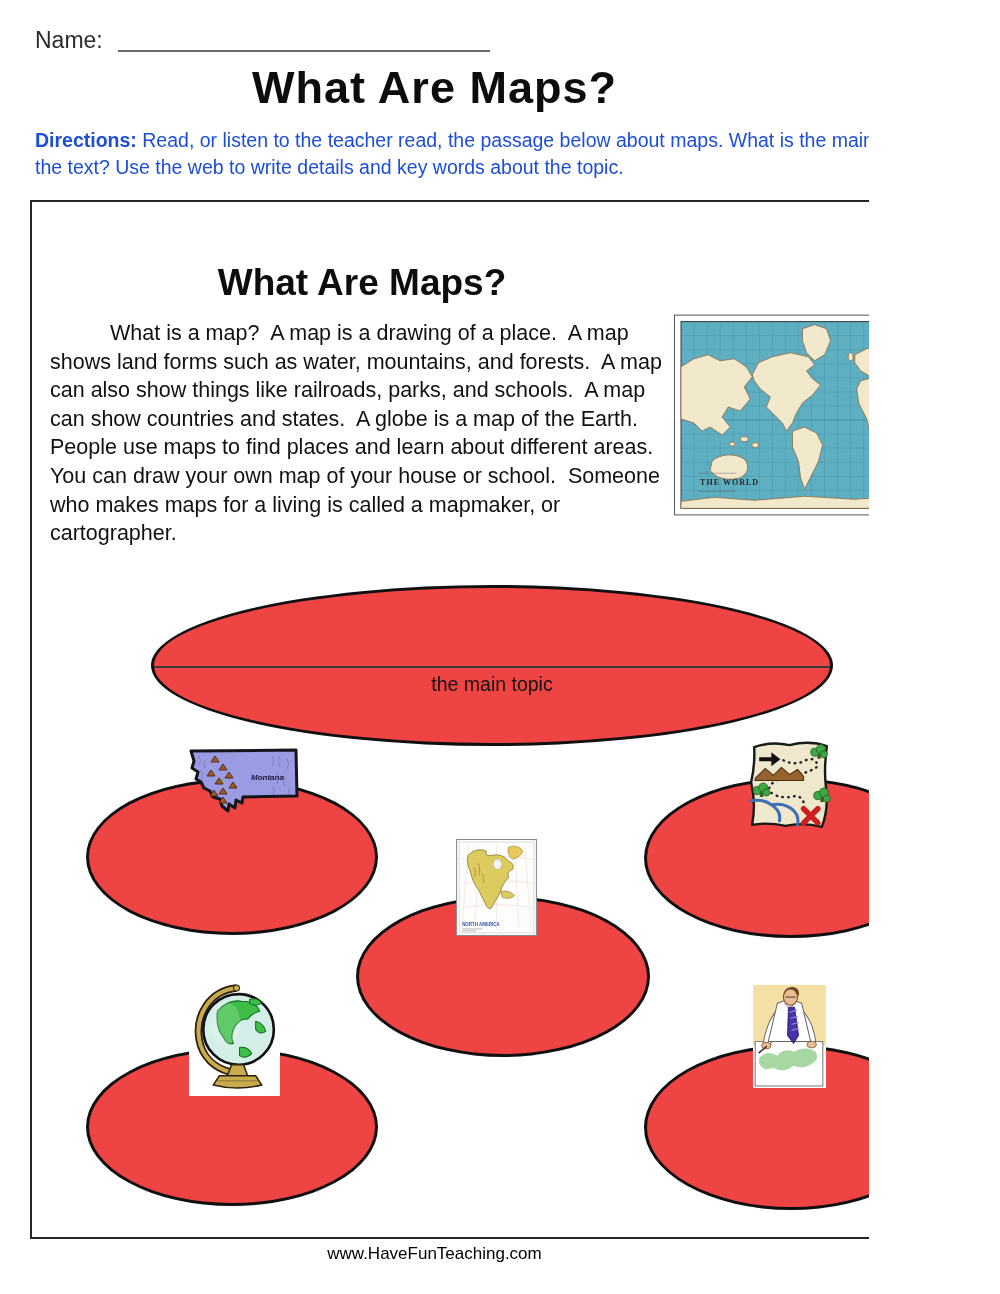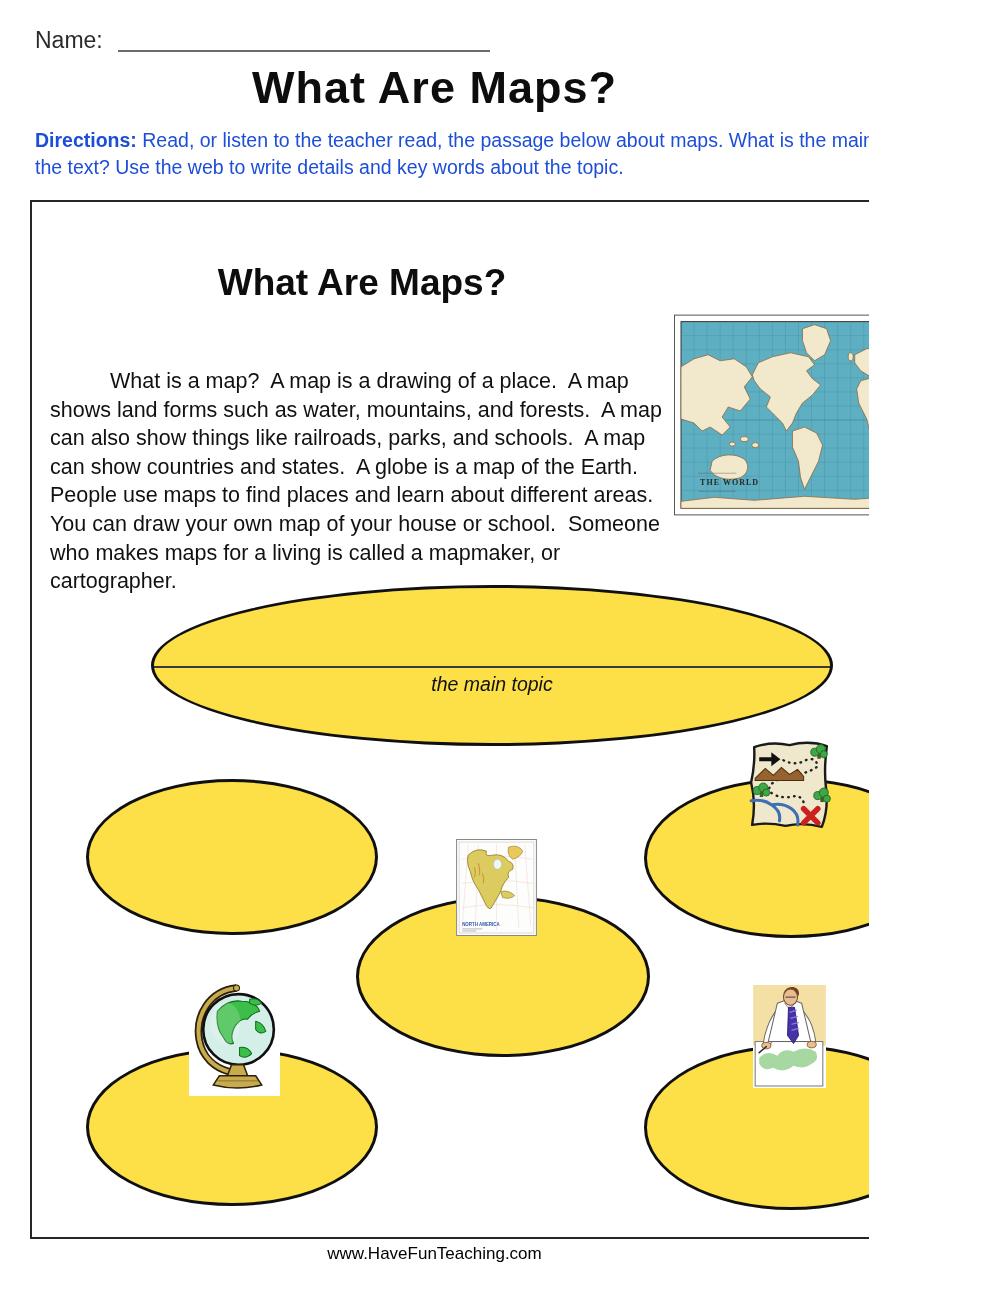--- a/index.html
+++ b/index.html
@@ -10,24 +10,24 @@
   .name-label{left:35px;top:27px;font-size:23px;color:#2b2b2b;}
   .name-line{left:118px;top:50px;width:372px;height:0;border-bottom:2px solid #6b6b6b;}
   .title{left:0;top:62px;width:100%;text-align:center;font-size:45px;font-weight:bold;
          letter-spacing:1px;color:#0d0d0d;}
   .directions{left:35px;top:127px;width:924px;font-size:19.5px;line-height:26.5px;color:#1d4ed8;}
   .directions b{font-weight:bold;}
   
   .box{left:30px;top:200px;width:934px;height:1035px;border:2px solid #262626;background:#fff;}
   .box-heading{left:10px;top:60px;width:640px;text-align:center;font-size:37px;font-weight:bold;color:#0d0d0d;}
   .passage{left:18px;top:117px;width:616px;font-size:21.5px;line-height:28.6px;
-           text-indent:60px;white-space:pre-wrap;color:#111;margin-top:48px;}
+           text-indent:60px;white-space:pre-wrap;color:#111;}
   .worldmap{left:642px;top:112px;width:261px;height:202px;border-radius:9px;}
   
-  .ellipse{border:3px solid #101010;border-radius:50%;background:#fde047;font-style:italic;}
+  .ellipse{border:3px solid #101010;border-radius:50%;background:#ef4444;}
   .main-ellipse{left:119px;top:383px;width:676px;height:155px;}
   .main-ellipse .divider{position:absolute;left:0;right:0;top:50%;border-top:2px solid #3a3a3a;}
   .main-ellipse .mt-label{position:absolute;left:0;top:calc(50% + 7px);width:100%;
                           text-align:center;font-size:19.5px;color:#111;}
   .e-tl{left:54px;top:577px;width:286px;height:150px;}
   .e-tr{left:612px;top:576px;width:288px;height:154px;}
   .e-c {left:324px;top:694px;width:288px;height:155px;}
   .e-bl{left:54px;top:846px;width:286px;height:152px;}
   .e-br{left:612px;top:843px;width:288px;height:159px;}
   
@@ -92,20 +92,42 @@
       <div class="divider"></div>
       <div class="mt-label">the main topic</div>
     </div>
 
     <div class="abs ellipse e-tl"></div>
     <div class="abs ellipse e-tr"></div>
     <div class="abs ellipse e-c"></div>
     <div class="abs ellipse e-bl"></div>
     <div class="abs ellipse e-br"></div>
 
+    <div class="abs clip img-montana">
+      <svg viewBox="0 0 124 73">
+        <path d="M14,5 L119,4 L120,50 L66,51 L65,57 L59,54 L58,62 L52,58 L51,65 L45,60 L43,53 L36,51 L33,45 L27,42 L24,36 L19,33 L21,26 L15,22 L17,15 Z" fill="#9B9BE4" stroke="#15151c" stroke-width="3" stroke-linejoin="round"></path>
+        <g stroke="#3a3a6e" stroke-width="0.8" opacity="0.35" fill="none">
+          <path d="M95,10 q3,5 0,10 M103,9 q-3,6 0,12 M110,12 q3,6 0,12 M100,26 q3,6 0,12 M108,30 q-3,6 0,11 M96,40 q3,5 0,9 M113,42 q-3,4 0,7"></path>
+          <path d="M22,10 q3,5 0,9 M28,14 q-2,5 0,9 M24,24 q3,5 0,9"></path>
+        </g>
+        <g fill="#A05A28" stroke="#4a2408" stroke-width="0.9" stroke-linejoin="round">
+          <path d="M34,16 l4,-6 4,6 Z"></path>
+            <path d="M42,24 l4,-6 4,6 Z"></path>
+            <path d="M30,30 l4,-6 4,6 Z"></path>
+          <path d="M48,32 l4,-6 4,6 Z"></path>
+            <path d="M38,38 l4,-6 4,6 Z"></path>
+            <path d="M52,42 l4,-6 4,6 Z"></path>
+          <path d="M42,48 l4,-6 4,6 Z"></path>
+            <path d="M33,50 l4,-6 4,6 Z"></path>
+            <path d="M42,57 l4,-6 4,6 Z"></path>
+        </g>
+        <rect x="44" y="33" width="2.5" height="2.5" fill="#55bb55"></rect>
+        <text x="74" y="34" font-size="8" font-weight="bold" font-style="italic" fill="#1a1a3a">Montana</text>
+      </svg>
+    </div>
 
     <div class="abs clip img-treasure">
       <svg viewBox="0 0 100 94">
         <path d="M15,9 Q32,3 50,7 Q70,2 87,8 Q84,30 86,48 Q89,70 82,88 Q64,83 46,87 Q28,83 13,86 Q17,64 12,44 Q16,26 15,9 Z" fill="#EFE8CC" stroke="#1a1a1a" stroke-width="2.4" stroke-linejoin="round"></path>
         <path d="M44,22 Q56,28 66,22 Q76,18 78,28 Q70,34 58,36 Q42,38 34,44 Q26,50 34,56 Q44,60 52,58 Q62,56 64,64" fill="none" stroke="#222" stroke-width="2.4" stroke-dasharray="0.6 5.2" stroke-linecap="round"></path>
         <polygon points="20,19 32,19 32,14 41,21 32,28 32,23 20,23" fill="#101010"></polygon>
         <path d="M16,40 L26,30 L34,37 L42,29 L50,36 L58,31 L64,38 L64,42 L16,42 Z" fill="#96622E" stroke="#4a2c10" stroke-width="1"></path>
         <g stroke="#17611f" stroke-width="0.8">
           <rect x="78" y="16" width="2.5" height="4" fill="#7a4a20"></rect>
           <circle cx="75" cy="14" r="4" fill="#3FA845"></circle>

